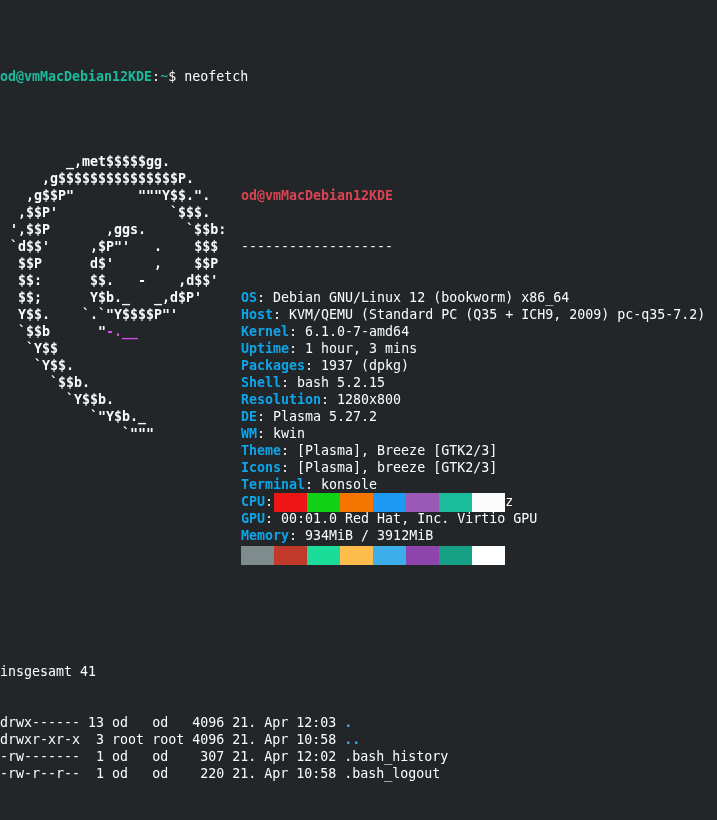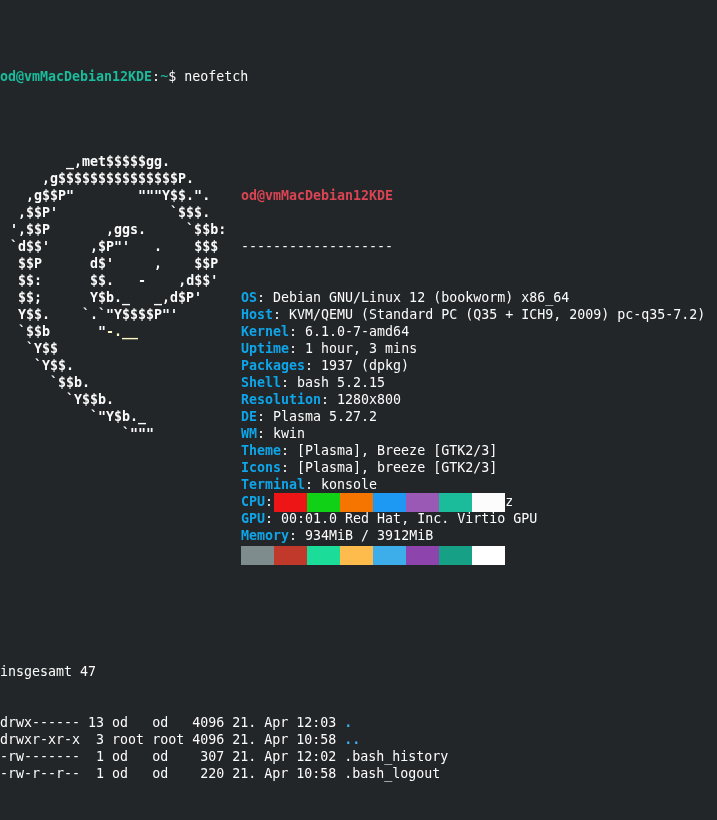--- a/index.html
+++ b/index.html
@@ -44,21 +44,21 @@
   #ascii {
     position: absolute;
     left: 10px;
     top: 0;
     width: 236px;
     color: #fcfcfc;
     font-weight: bold;
     white-space: pre;
     letter-spacing: 0;
   }
-  #ascii .dot { color: #fef9c3; }
+  #ascii .dot { color: #d946ef; }
   #info {
     position: absolute;
     left: 241px;
     top: 0;
     white-space: pre;
   }
   #info .row { height: 17px; }
   #info .key { color: #0ea5e9; font-weight: bold; }
   #info .val { color: #fcfcfc; }
   #info .title { color: #da4453; font-weight: bold; }
@@ -100,20 +100,20 @@
     <div id="palette">
       <div class="pal-row top" id="pal-bright"><div class="pal-cell" style="background: rgb(237, 21, 21);"></div><div class="pal-cell" style="background: rgb(17, 209, 22);"></div><div class="pal-cell" style="background: rgb(246, 116, 0);"></div><div class="pal-cell" style="background: rgb(29, 153, 243);"></div><div class="pal-cell" style="background: rgb(155, 89, 182);"></div><div class="pal-cell" style="background: rgb(26, 188, 156);"></div><div class="pal-cell" style="background: rgb(252, 252, 252);"></div></div>
       <div class="pal-row" id="pal-normal"><div class="pal-cell" style="background: rgb(127, 140, 141);"></div><div class="pal-cell" style="background: rgb(192, 57, 43);"></div><div class="pal-cell" style="background: rgb(28, 220, 154);"></div><div class="pal-cell" style="background: rgb(253, 188, 75);"></div><div class="pal-cell" style="background: rgb(61, 174, 233);"></div><div class="pal-cell" style="background: rgb(142, 68, 173);"></div><div class="pal-cell" style="background: rgb(22, 160, 133);"></div><div class="pal-cell" style="background: rgb(255, 255, 255);"></div></div>
     </div>
   </div>
 
   
 
   
   <div id="ls-block">
-    <div class="ls-row"><span class="c-white">insgesamt 47</span></div>
+    <div class="ls-row"><span class="c-white">insgesamt 41</span></div>
     <div id="ls-rows"><div class="ls-row"><span class="c-white">drwx------</span><span class="c-white"> 13</span><span class="c-white"> od  </span><span class="c-white"> od  </span><span class="c-white"> 4096</span><span class="c-white"> 21. Apr 12:03 </span><span class="c-blue">.</span></div><div class="ls-row"><span class="c-white">drwxr-xr-x</span><span class="c-white">  3</span><span class="c-white"> root</span><span class="c-white"> root</span><span class="c-white"> 4096</span><span class="c-white"> 21. Apr 10:58 </span><span class="c-blue">..</span></div><div class="ls-row"><span class="c-white">-rw-------</span><span class="c-white">  1</span><span class="c-white"> od  </span><span class="c-white"> od  </span><span class="c-white">  307</span><span class="c-white"> 21. Apr 12:02 </span><span class="c-white">.bash_history</span></div><div class="ls-row"><span class="c-white">-rw-r--r--</span><span class="c-white">  1</span><span class="c-white"> od  </span><span class="c-white"> od  </span><span class="c-white">  220</span><span class="c-white"> 21. Apr 10:58 </span><span class="c-white">.bash_logout</span></div></div>
   </div>
 
   
   
 
 </div>
 
 </body></html>

